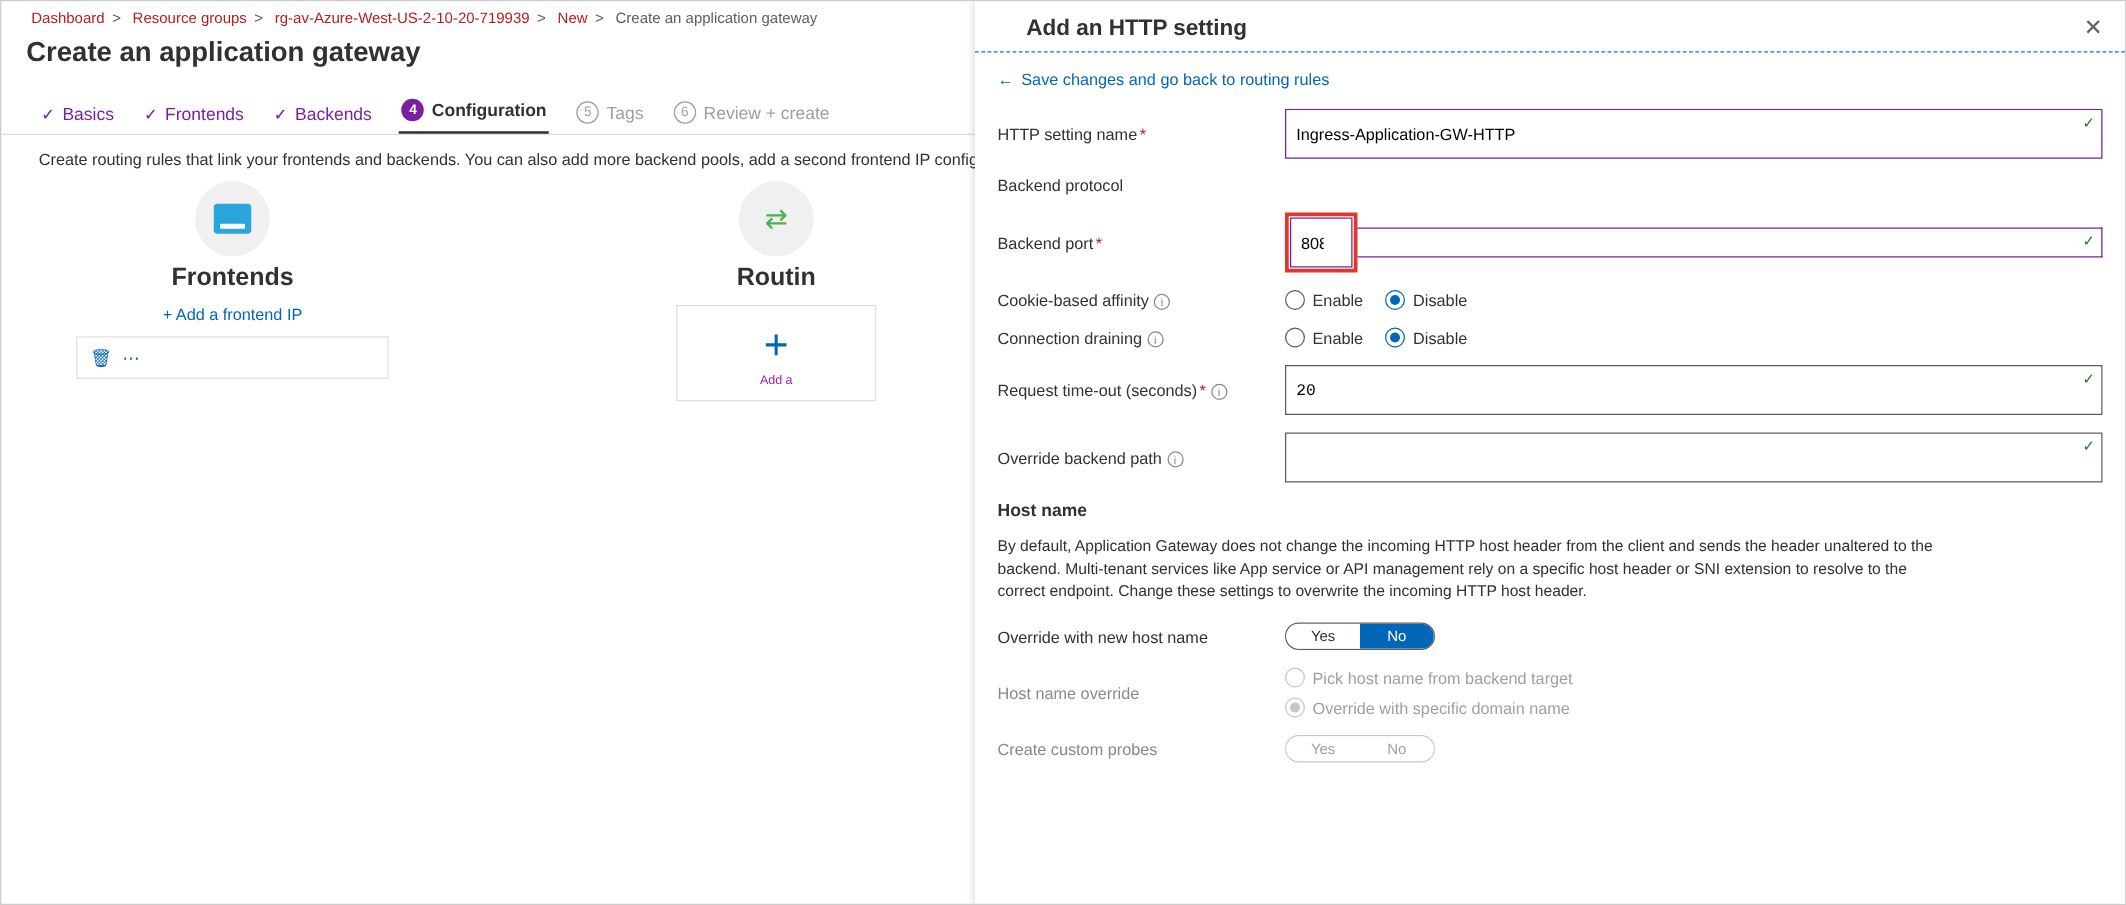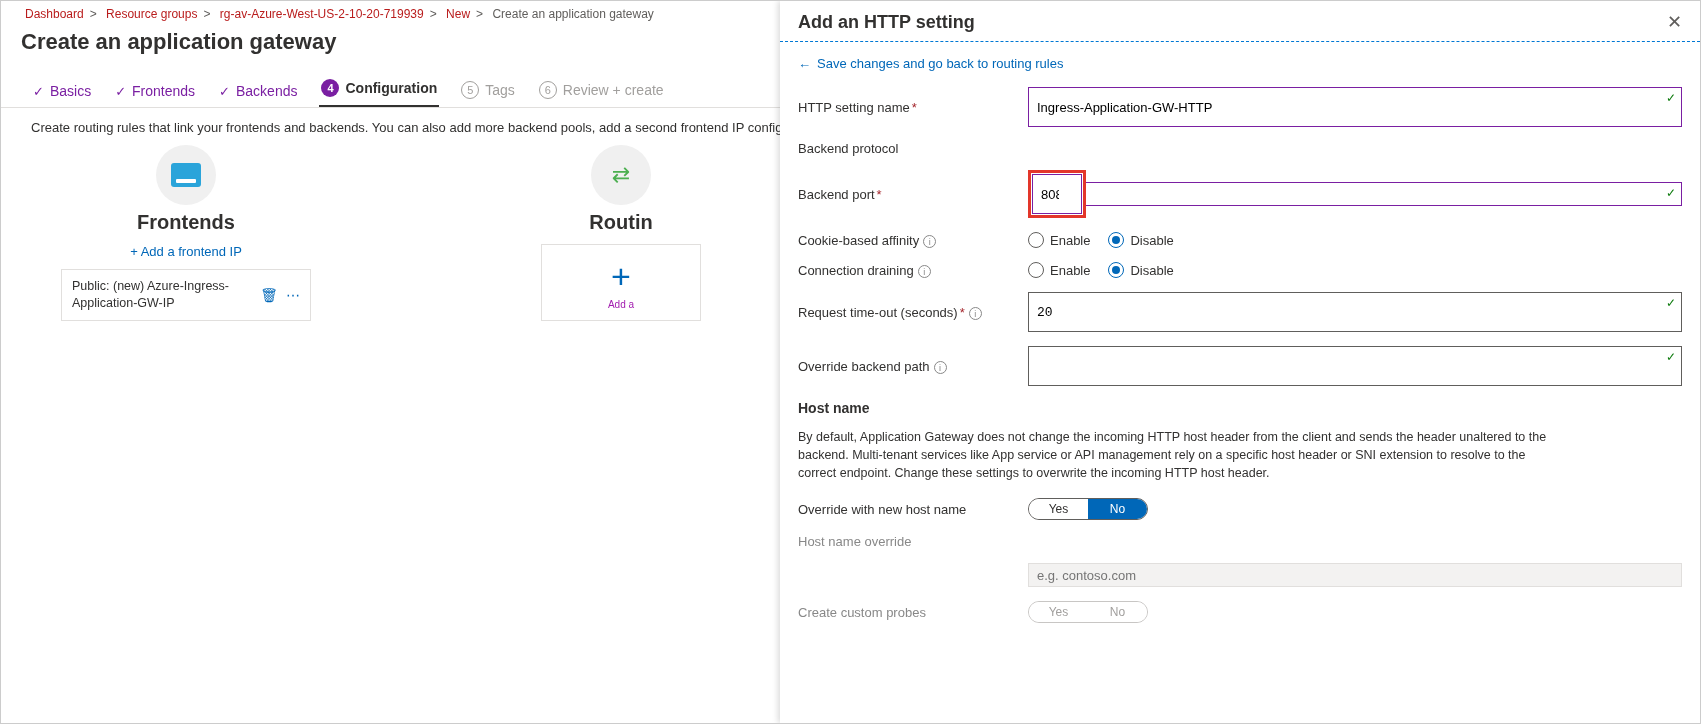--- a/index.html
+++ b/index.html
@@ -37,21 +37,21 @@
   .add-link { color:#0067b8; font-size:13px; cursor:pointer; margin-bottom:10px; }
   .card { border:1px solid #e1dfdd; width:250px; padding:8px 10px; font-size:12.5px; display:flex; align-items:center; justify-content:space-between; text-align:left; }
   .card .lbl { line-height:1.35; }
   .card .ctrls { display:flex; gap:8px; color:#0067b8; font-size:14px; }
   .routing-card { border:1px solid #e1dfdd; width:160px; display:flex; flex-direction:column; align-items:center; padding:14px 8px 10px 8px; }
   .plus { font-size:34px; color:#0067b8; line-height:1; }
   .routing-card .rlink { color:#a21caf; font-size:10px; margin-top:6px; }
 
   
   .blade { position:absolute; top:0; right:0; width:920px; height:100%; background:#fff; box-shadow:-2px 0 6px rgba(0,0,0,.15); display:flex; flex-direction:column; }
-  .blade-header { display:flex; align-items:center; justify-content:space-between; padding:10px 18px 8px 18px; }
+  .blade-header { display:flex; align-items:center; justify-content:space-between; padding:10px 18px 8px 18px;margin-left:23px; }
   .blade-header h2 { margin:0; font-size:18px; font-weight:600; }
   .blade-header .close-x { font-size:18px; color:#605e5c; cursor:pointer; }
   .dotted { border:none; border-top:1px dashed #0078d4; margin:0 0 14px 0; }
   .back-link { display:flex; align-items:center; gap:6px; color:#0067b8; font-size:13px; padding:0 18px 16px 18px; cursor:pointer; }
 
   .form { padding:0 18px 20px 18px; overflow:auto; }
   .row { display:flex; align-items:center; margin-bottom:14px; }
   .row .lab { width:230px; font-size:13px; color:#323130; }
   .row .lab.sub { color:#888; }
   .req { color:#a4262c; margin-left:2px; }
@@ -127,21 +127,20 @@
   <div class="desc">Create routing rules that link your frontends and backends. You can also add more backend pools, add a second frontend IP configuration if yo</div>
 
   <div class="canvas">
     <div class="col">
       <div class="circle-icon">
           <div class="fe-glyph"></div>
         </div>
       <div class="col-title">Frontends</div>
       <div class="add-link">+ Add a frontend IP</div>
       <div class="card">
-        <div class="lbl">Public: (new) Azure-Ingress-Application-GW-IP</div>
         <div class="ctrls">
           <span>🗑</span>
           <span>⋯</span>
         </div>
       </div>
     </div>
 
     <div class="col">
       <div class="circle-icon" style="color:#4caf50;font-size:22px;">⇄</div>
       <div class="col-title">Routin</div>
@@ -249,28 +248,32 @@
         <div class="ctrl">
           <div class="toggle">
             <span class="on">Yes</span>
             <span class="off">No</span>
           </div>
         </div>
       </div>
 
       <div class="row">
         <div class="lab sub">Host name override</div>
-      </div>
-
-      <div class="row">
-        <div class="lab"></div>
-        <div class="ctrl">
-          <input class="dis-box" disabled="" placeholder="e.g. contoso.com" style="">
-        </div>
-      </div>
+        <div class="ctrl" style="flex-direction:column;align-items:flex-start;gap:8px;">
+          <span class="radio dis">
+              <span class="o"></span>
+              <span>Pick host name from backend target</span>
+            </span>
+          <span class="radio dis sel">
+              <span class="o"></span>
+              <span>Override with specific domain name</span>
+            </span>
+        </div>
+      </div>
+
 
       <div class="row">
         <div class="lab sub">Create custom probes</div>
         <div class="ctrl">
           <div class="toggle dis">
             <span class="on">Yes</span>
             <span class="off">No</span>
           </div>
         </div>
       </div>

